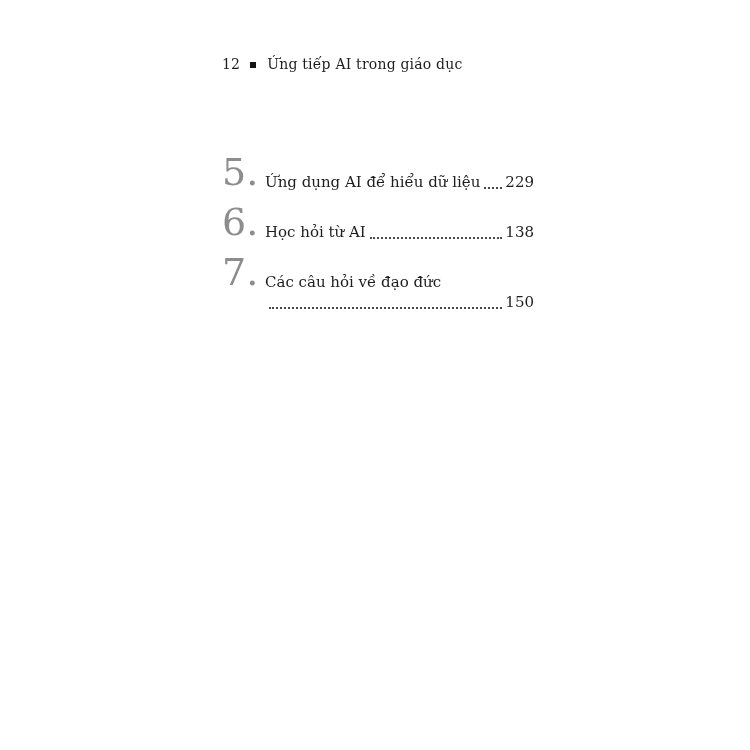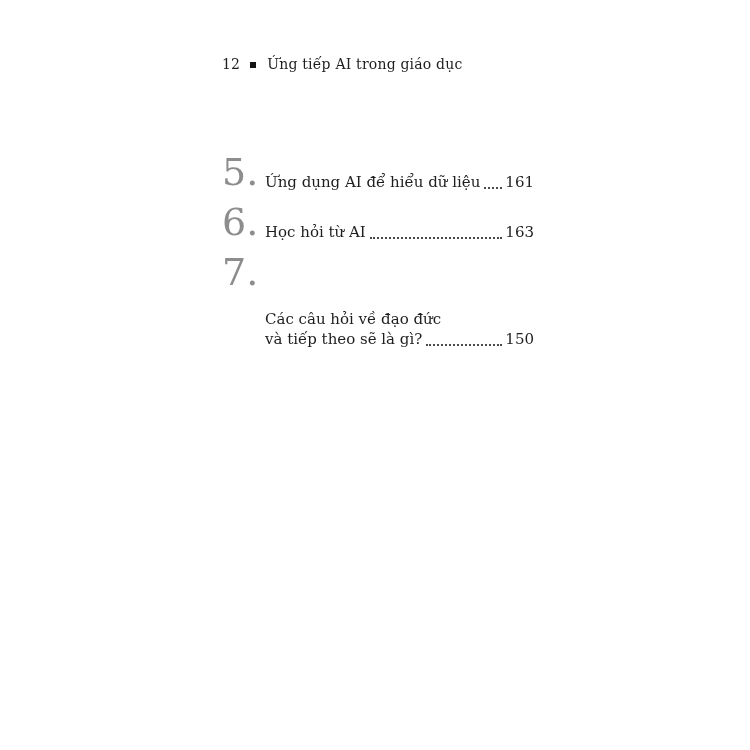--- a/index.html
+++ b/index.html
@@ -51,21 +51,21 @@
     color: var(--num_gray, #8d8d8d);
     letter-spacing: 0;
   }
   .body {
     margin-left: 43px;
     padding-top: 16px;
     font-size: 15px;
     line-height: 20px;
     color: var(--ink, #1e1e1e);
   }
-  .line { display: block; margin-top: 37px; }
+  .line { display: block; }
   .row { display: flex; align-items: flex-end; }
   .row .t { white-space: nowrap; }
   .leader {
     flex: 1 1 auto;
     border-bottom: 2px dotted var(--dots, #4a4a4a);
     align-self: flex-end;
     margin: 0 3px 3px 4px;
     min-width: 12px;
     height: 0;
   }
@@ -83,42 +83,41 @@
   </div>
 
   <div class="toc">
 
     <div class="entry entry-5">
       <div class="num">5.</div>
       <div class="body">
         <div class="row">
           <span class="t">Ứng dụng AI để hiểu dữ liệu</span>
           <span class="leader"></span>
-          <span class="pg">161</span>
+          <span class="pg">229</span>
         </div>
       </div>
     </div>
 
     <div class="entry entry-6">
       <div class="num">6.</div>
       <div class="body">
         <div class="row">
           <span class="t">Học hỏi từ AI</span>
           <span class="leader"></span>
-          <span class="pg">163</span>
+          <span class="pg">138</span>
         </div>
       </div>
     </div>
 
     <div class="entry entry-7">
       <div class="num">7.</div>
       <div class="body">
         <div class="line">Các câu hỏi về đạo đức</div>
         <div class="row">
-          <span class="t">và tiếp theo sẽ là gì?</span>
           <span class="leader"></span>
           <span class="pg">150</span>
         </div>
       </div>
     </div>
 
   </div>
 </div>
 
 </body></html>

